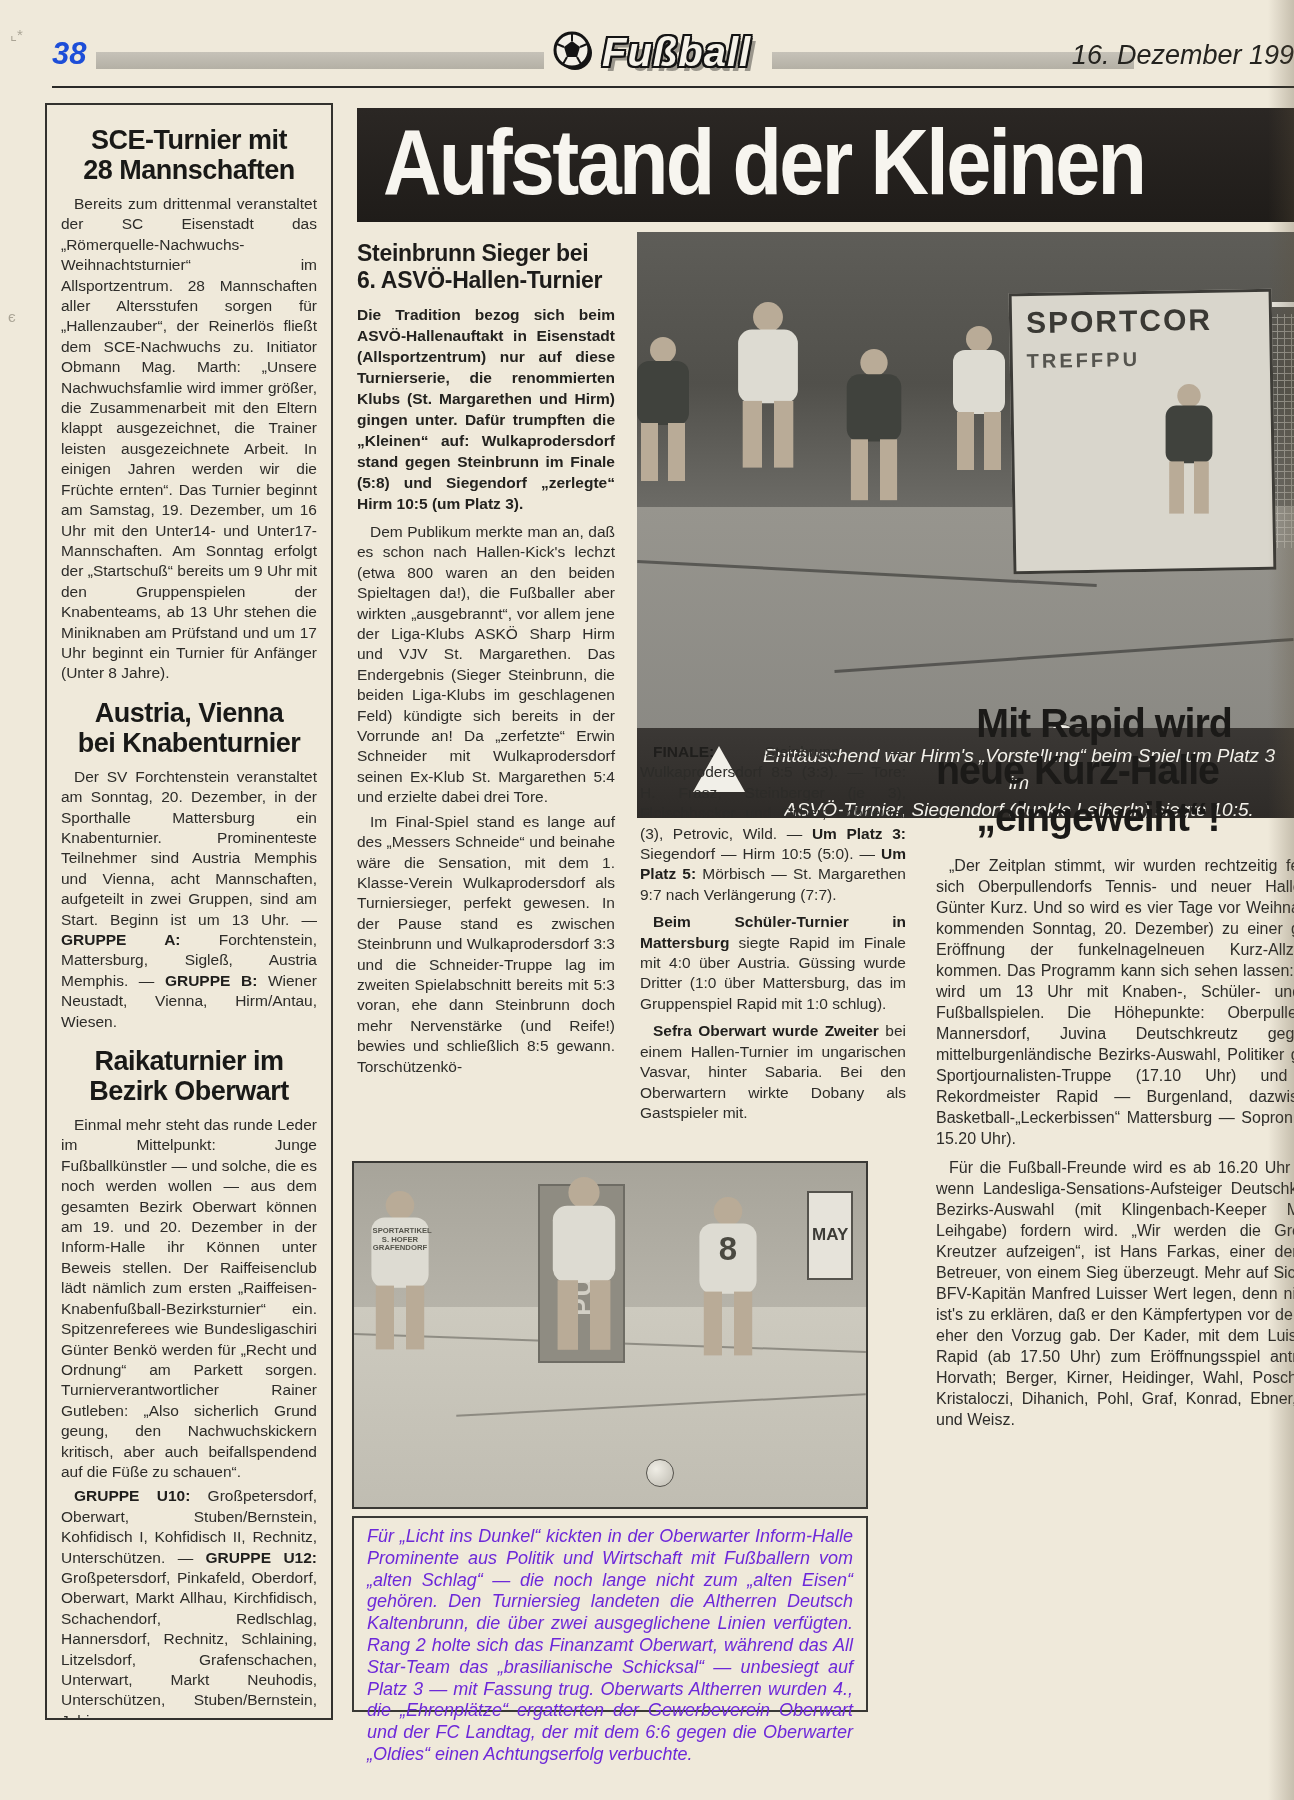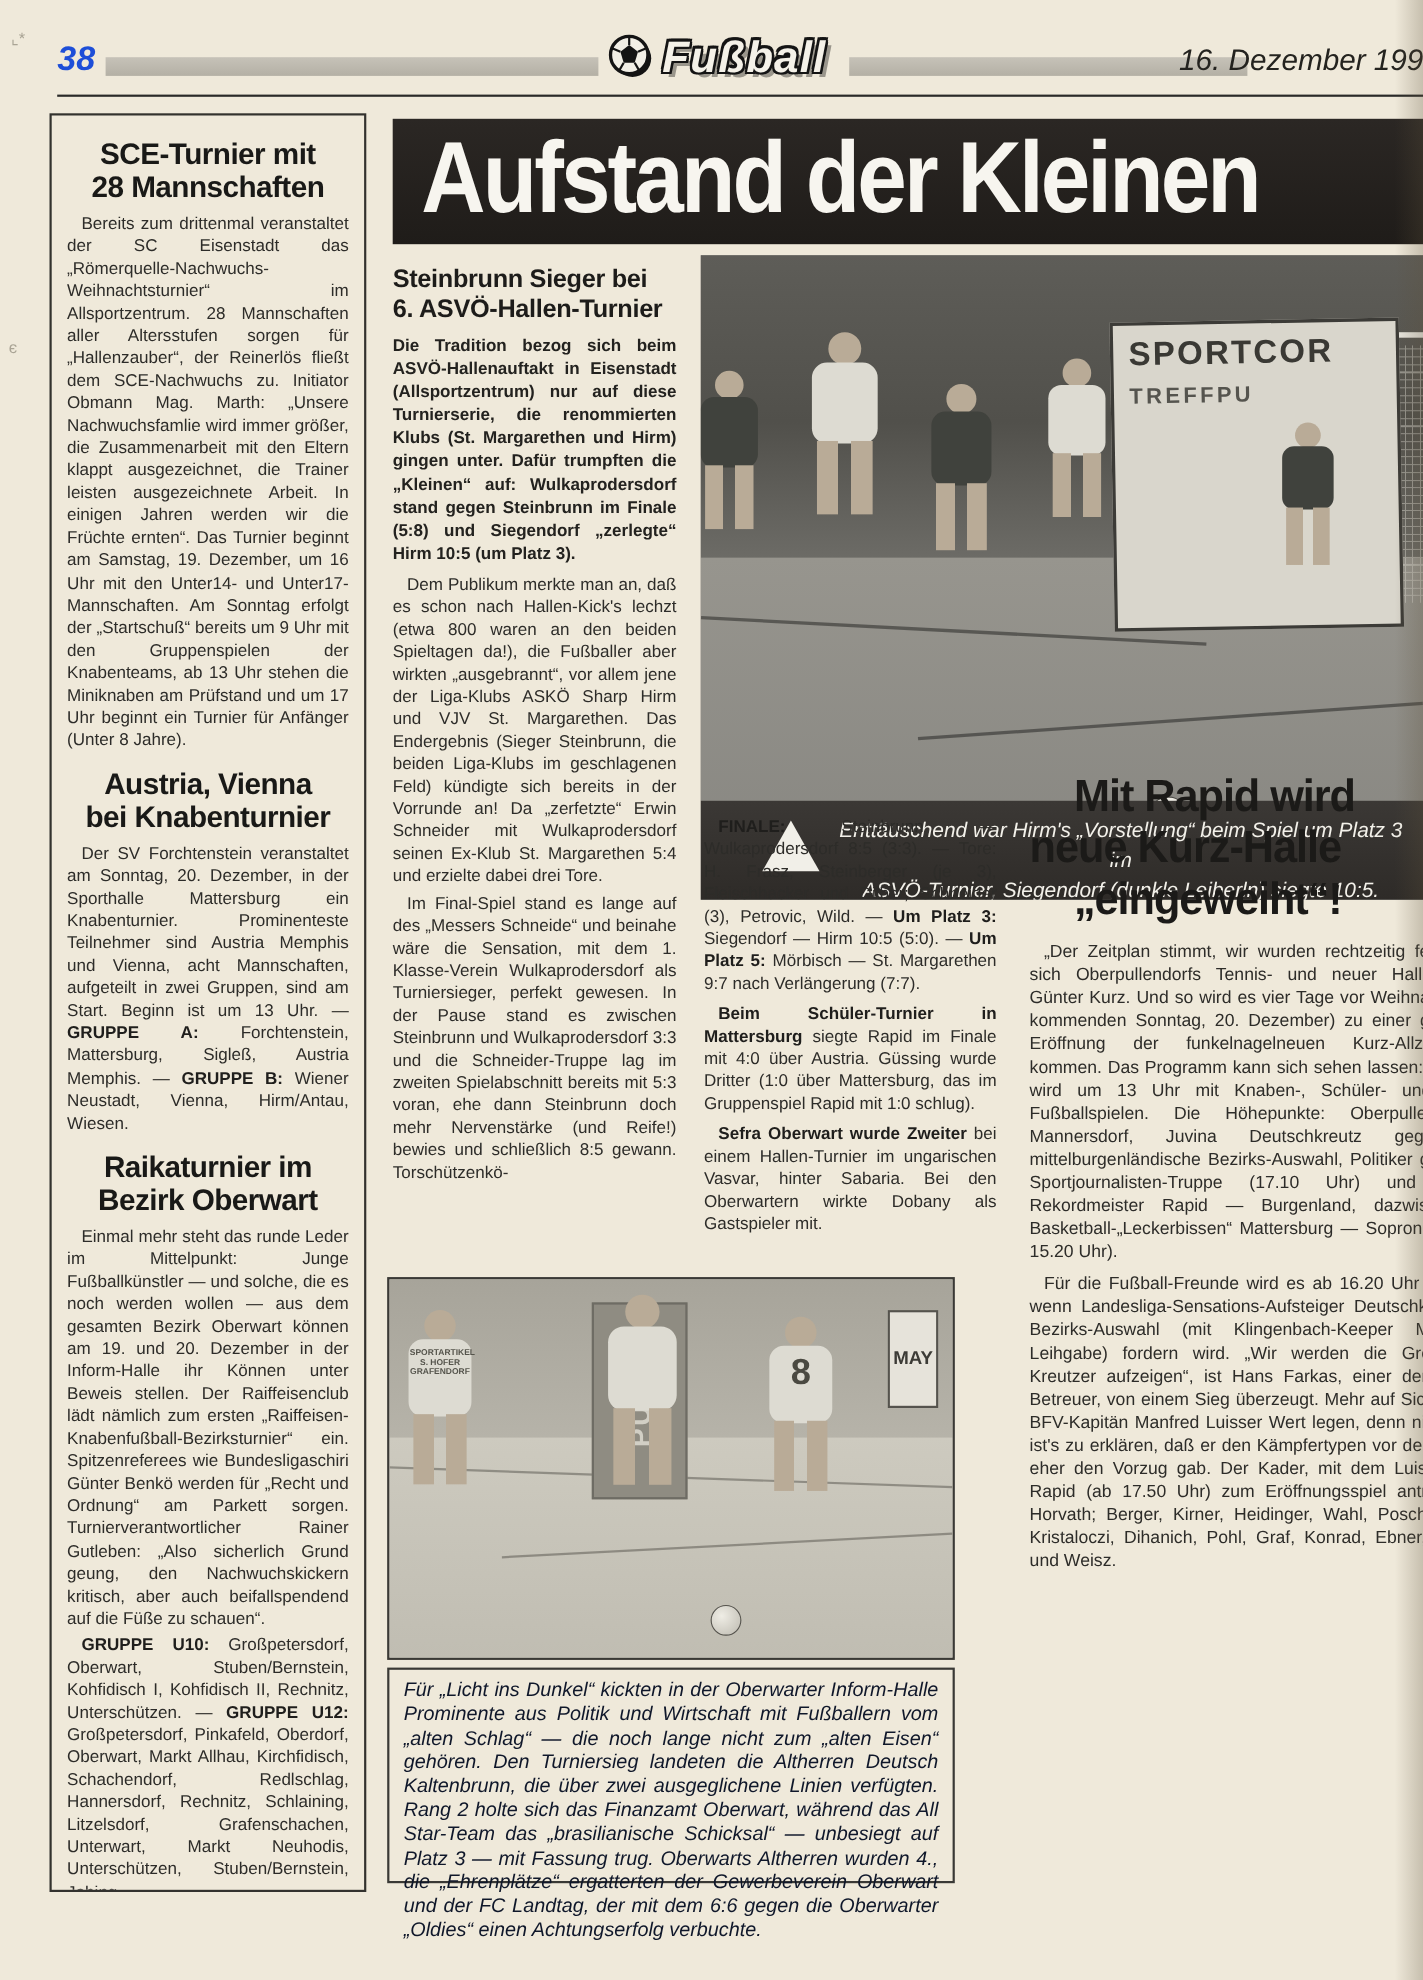--- a/index.html
+++ b/index.html
@@ -107,21 +107,21 @@
   .p2-sign span{font-size:17px;font-weight:bold;color:#3c3b36;}
   .shirt-text{position:absolute;left:50%;transform:translateX(-50%);top:32px;width:50px;
       font-size:7px;line-height:8px;font-weight:bold;text-align:center;color:#55544c;white-space:pre-line;}
   .num8{position:absolute;left:50%;transform:translateX(-50%);top:30px;font-size:30px;font-weight:bold;color:#4a4941;}
   .p2-ball{position:absolute;left:57%;top:86%;width:26px;height:26px;border-radius:50%;
       background:radial-gradient(circle at 35% 35%,#efede5,#bdbab0);border:1px solid #55534d;}
 
   
   .cap2-box{position:absolute;left:352px;top:1516px;width:516px;height:196px;border:2px solid #3a3935;
       box-sizing:border-box;padding:8px 13px;background:#efe9da;}
-  .cap2{font-style:italic;font-size:18px;line-height:21.8px;color:#0f172a;text-align:justify;margin:0;}
+  .cap2{font-style:italic;font-size:18px;line-height:21.8px;color:#6d28d9;text-align:justify;margin:0;}
 </style>
 </head>
 <body>
 
 <div class="page">
 
   <span class="scan-mark" style="left:10px;top:26px;">⌞*</span>
   <span class="scan-mark" style="left:8px;top:308px;">є</span>
 
   <div class="pagenum">38</div>

